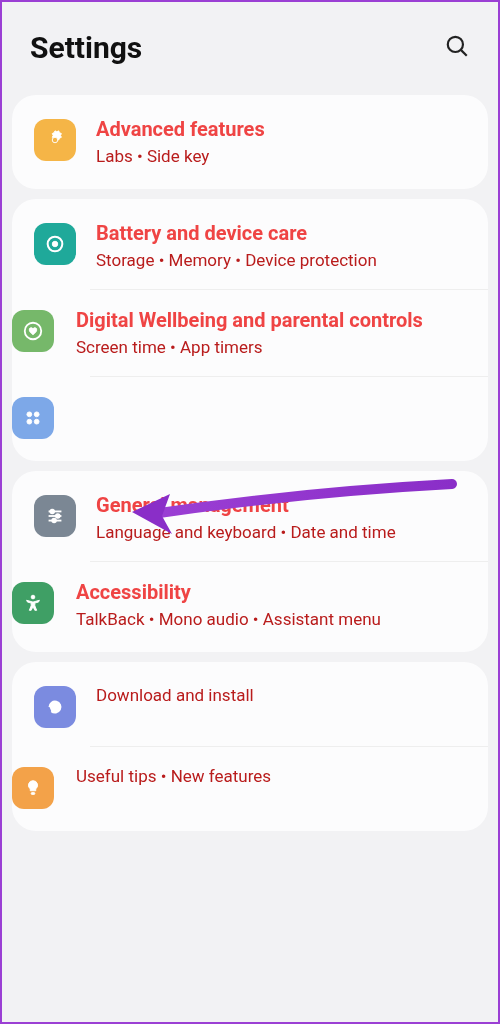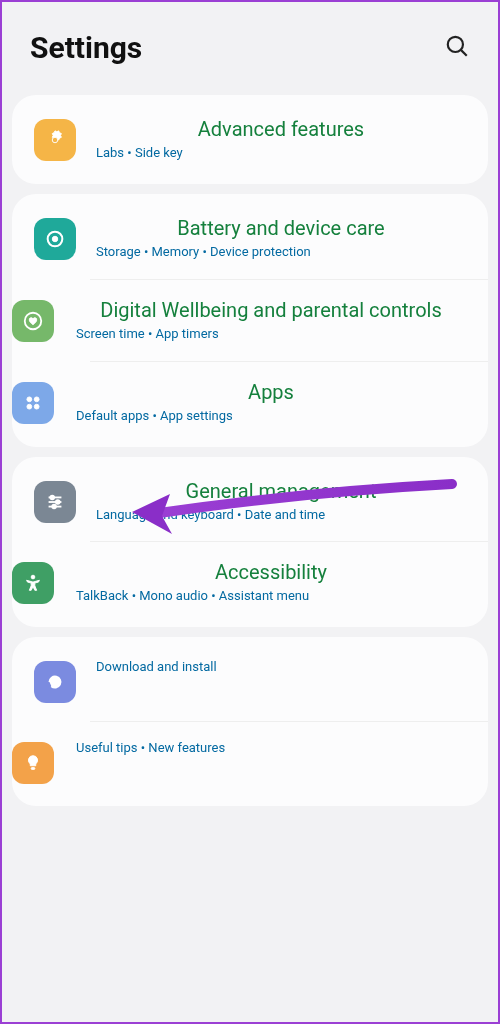--- a/index.html
+++ b/index.html
@@ -59,29 +59,28 @@
     align-items: center;
     justify-content: center;
     flex-shrink: 0;
     margin-right: 20px;
     margin-top: 2px;
   }
   .icon-wrap svg { width: 22px; height: 22px; fill: #fff; stroke: #fff; }
   .item-text { flex: 1; }
   .item-title {
     font-size: 20px;
-    font-weight: 400;
-    color: #15803d;
+    font-weight: 700;
+    color: #ef4444;
     line-height: 1.25;
     margin-bottom: 3px;
-    text-align: center;
   }
   .item-sub {
-    font-size: 13px;
-    color: #0369a1;
+    font-size: 17px;
+    color: #b91c1c;
     line-height: 1.3;
   }
   .arrow-annotation {
     position: absolute;
     pointer-events: none;
     z-index: 50;
   }
 </style>
 </head>
 <body>
@@ -137,24 +136,20 @@
     </div>
   </div>
   <div class="item">
     <div class="icon-wrap" style="background:#7da8e8">
       <svg viewBox="0 0 24 24">
           <circle cx="8" cy="8" r="2.6" fill="#fff"></circle>
           <circle cx="16" cy="8" r="2.6" fill="#fff"></circle>
           <circle cx="8" cy="16" r="2.6" fill="#fff"></circle>
           <circle cx="16" cy="16" r="2.6" fill="#fff"></circle>
         </svg>
-    </div>
-    <div class="item-text">
-      <div class="item-title">Apps</div>
-      <div class="item-sub">Default apps  •  App settings</div>
     </div>
   </div>
 </div>
 
 <div class="card">
   <div class="item">
     <div class="icon-wrap" style="background:#7b8794">
       <svg viewBox="0 0 24 24" stroke="#fff" stroke-width="2" fill="none">
           <line x1="5" y1="7" x2="19" y2="7"></line>
           <circle cx="9" cy="7" r="2" fill="#fff"></circle>

